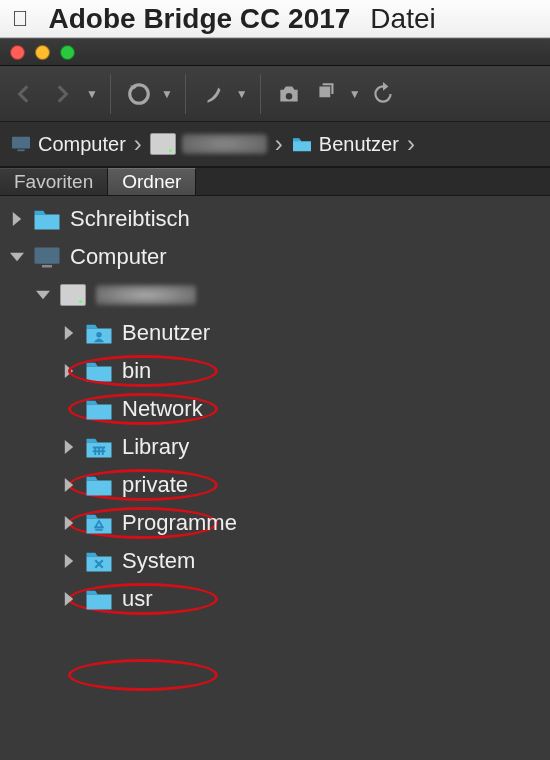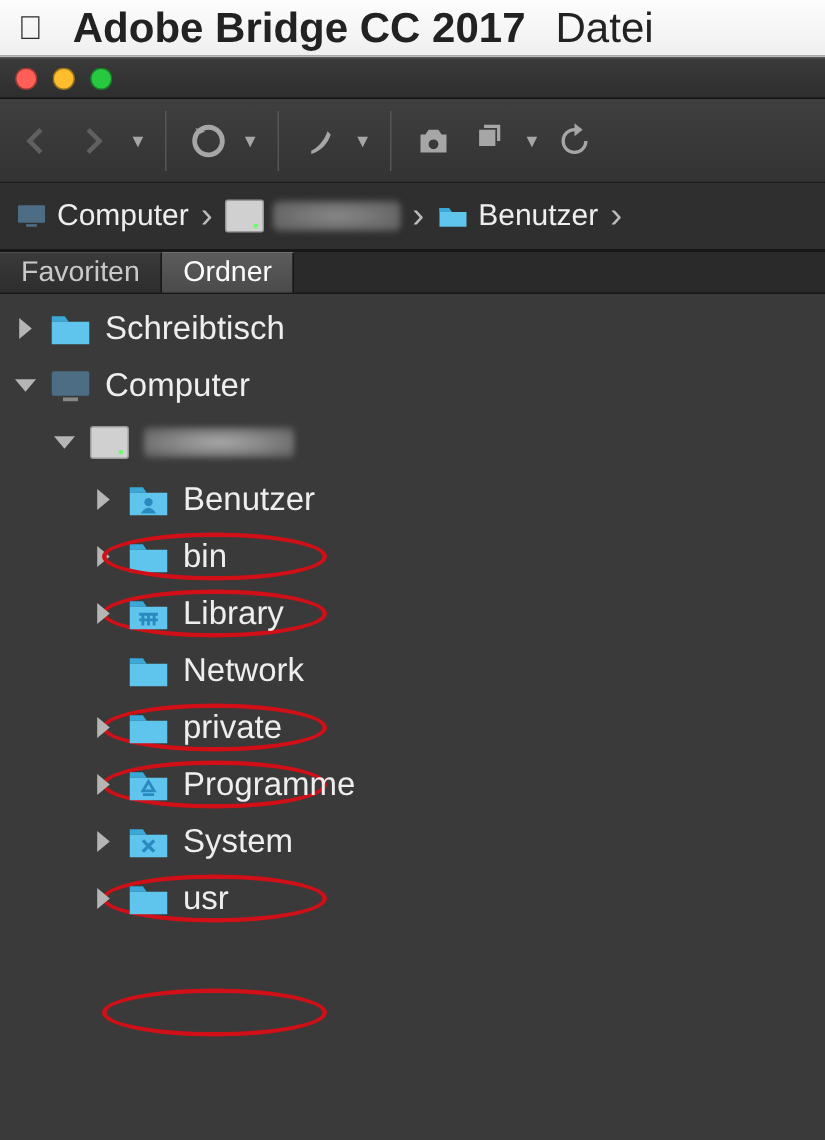--- a/index.html
+++ b/index.html
@@ -221,44 +221,44 @@
         <svg viewBox="0 0 24 20">
           <path class="tab" d="M2 3h7l2 3H2z"></path>
           <path d="M2 6h20v12H2z" fill="#5fc5ed"></path>
         </svg>
       </span>
       <span class="label">bin</span>
     </div>
     <div class="ellipse" style="top: 159px; left: 68px; width: 150px; height: 32px;"></div>
     <div class="ellipse" style="top: 197px; left: 68px; width: 150px; height: 32px;"></div>
     <div class="row d2">
+      <span class="disclosure"></span>
+      <span class="icon-slot folder-blue">
+        <svg viewBox="0 0 24 20">
+          <path class="tab" d="M2 3h7l2 3H2z"></path>
+          <path d="M2 6h20v12H2z" fill="#5fc5ed"></path>
+        </svg>
+      </span>
+      <span class="label">Network</span>
+    </div>
+    <div class="row d2">
       <span class="disclosure">
         <svg viewBox="0 0 10 10" style="">
           <path d="M2 0l6 5-6 5z"></path>
         </svg>
       </span>
       <span class="icon-slot folder-blue">
         <svg viewBox="0 0 24 20">
           <path class="tab" d="M2 3h7l2 3H2z"></path>
           <path d="M2 6h20v12H2z" fill="#5fc5ed"></path>
           <path d="M7 10h10M7 13h10M9 10v6M12 10v6M15 10v6" stroke="#2a8abf" stroke-width="1.5" fill="none"></path>
         </svg>
       </span>
       <span class="label">Library</span>
     </div>
-    <div class="row d2">
-      <span class="disclosure"></span>
-      <span class="icon-slot folder-blue">
-        <svg viewBox="0 0 24 20">
-          <path class="tab" d="M2 3h7l2 3H2z"></path>
-          <path d="M2 6h20v12H2z" fill="#5fc5ed"></path>
-        </svg>
-      </span>
-      <span class="label">Network</span>
-    </div>
     <div class="ellipse" style="top: 273px; left: 68px; width: 150px; height: 32px;"></div>
     <div class="row d2">
       <span class="disclosure">
         <svg viewBox="0 0 10 10" style="">
           <path d="M2 0l6 5-6 5z"></path>
         </svg>
       </span>
       <span class="icon-slot folder-blue">
         <svg viewBox="0 0 24 20">
           <path class="tab" d="M2 3h7l2 3H2z"></path>

